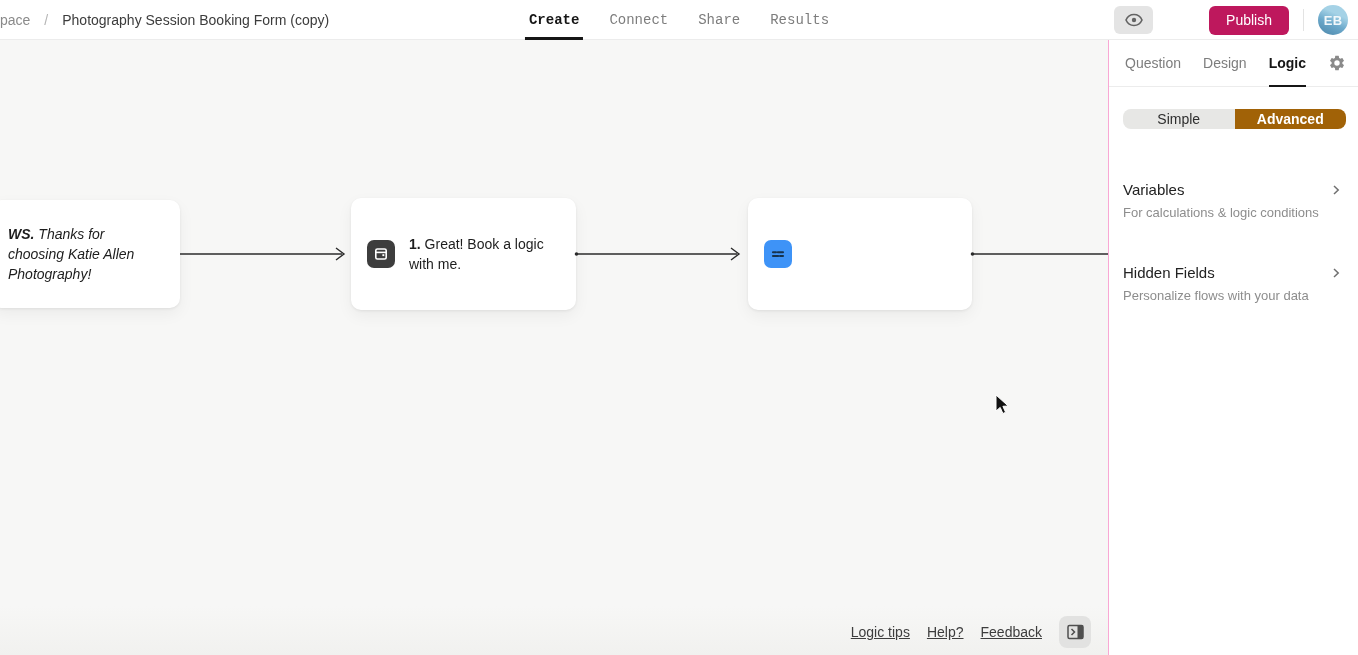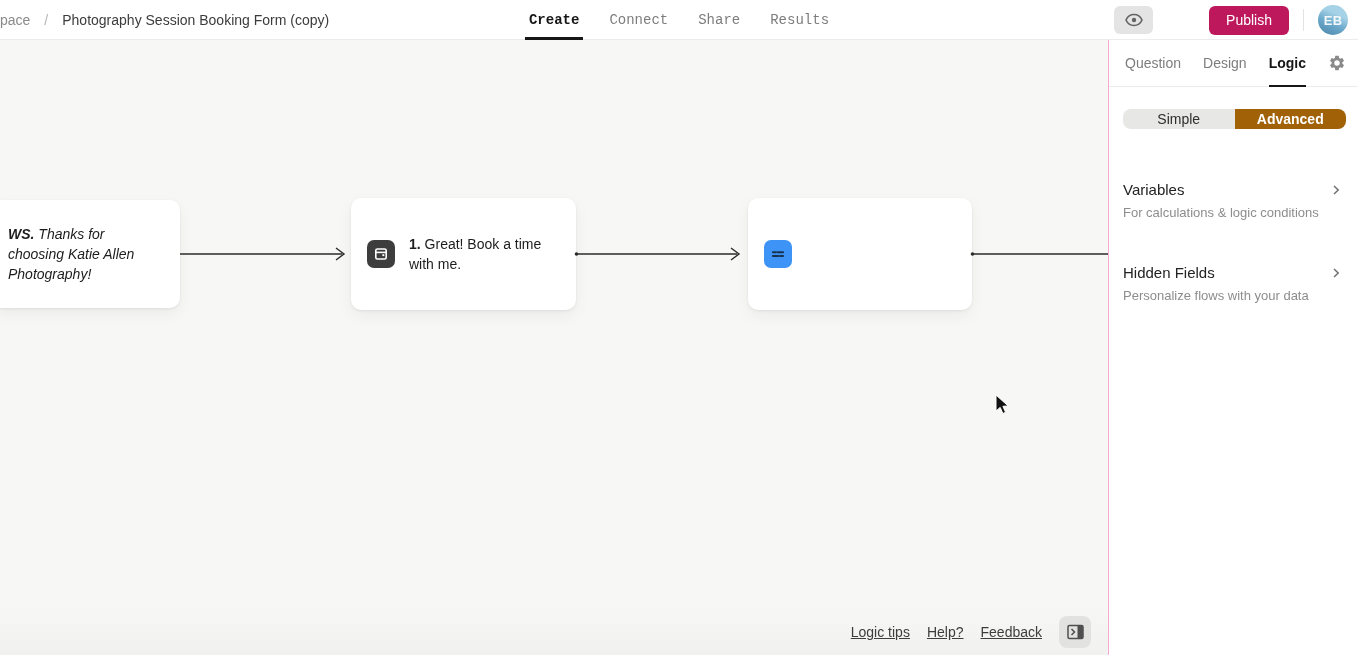--- a/index.html
+++ b/index.html
@@ -103,21 +103,21 @@
   <div class="node" id="node-2">
     <div class="node-icon icon-dark">
       <svg width="16" height="16" viewBox="0 0 16 16">
           <rect x="2.8" y="3" width="10.4" height="10" rx="1.6" fill="none" stroke="#fff" stroke-width="1.6"></rect>
           <line x1="2.8" y1="6.4" x2="13.2" y2="6.4" stroke="#fff" stroke-width="1.6"></line>
           <rect x="9.4" y="8.2" width="1.9" height="1.9" fill="#fff"></rect>
         </svg>
     </div>
     <div class="node-text">
       <span class="node-prefix">1.</span>
-      <span>Great! Book a time with me.</span>
+      <span>Great! Book a logic with me.</span>
     </div>
   </div>
 
   <svg class="connector" style="left:574px; top:206px;" width="172" height="16">
     <circle cx="2.5" cy="8" r="1.8" fill="#2b2b2b"></circle>
     <line x1="2.5" y1="8" x2="163" y2="8" stroke="#2b2b2b" stroke-width="1.4"></line>
     <path d="M157 2 L165 8 L157 14" fill="none" stroke="#2b2b2b" stroke-width="1.4"></path>
   </svg>
 
   <div class="node" id="node-3">

